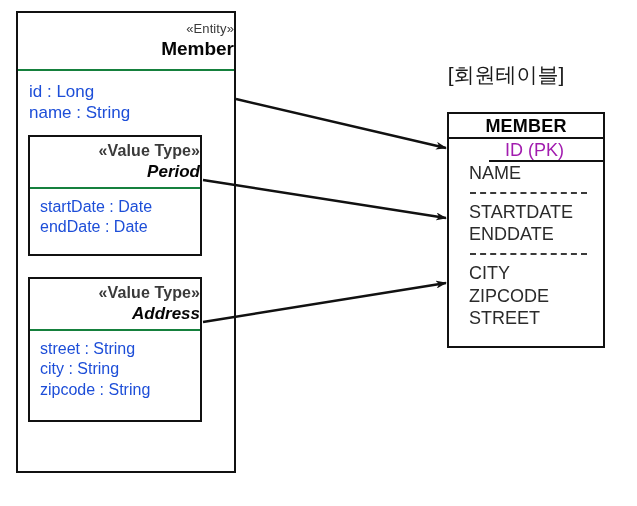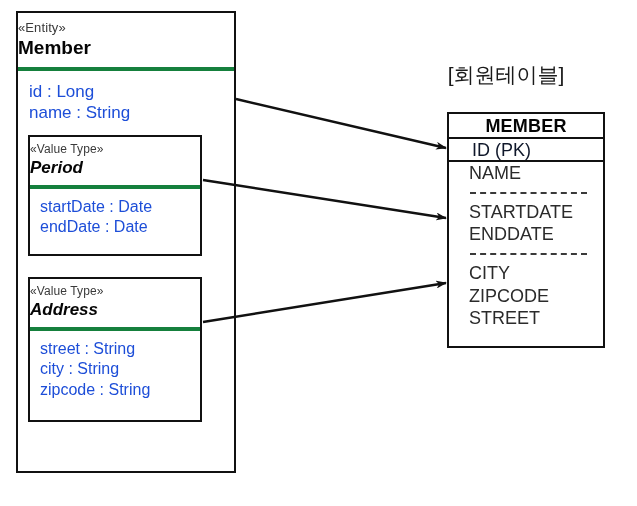--- a/index.html
+++ b/index.html
@@ -30,23 +30,23 @@
     background: #ffffff;
     border: 2px solid #111111;
     box-sizing: border-box;
   }
   .box-hdr {
     box-sizing: border-box;
     width: 100%;
     text-align: center;
     display: flex;
     flex-direction: column;
-    align-items: flex-start;
+    align-items: flex-end;
     justify-content: center;
-    border-bottom: 4px solid #15803d;
+    border-bottom: 2px solid #15803d;
   }
   .stereotype {
     font-size: 13px;
     color: #3a3a3a;
     line-height: 1.15;
     letter-spacing: .1px;
   }
   .cls-name {
     font-size: 19px;
     font-weight: bold;
@@ -79,21 +79,21 @@
     width: 174px; height: 121px;
   }
   #period-box > .box-hdr { height: 52px; }
 
   #address-box {
     left: 28px; top: 277px;
     width: 174px; height: 145px;
   }
   #address-box > .box-hdr { height: 52px; }
 
-  .inner .stereotype { font-size: 12px; }
+  .inner .stereotype { font-size: 16px; font-weight: bold; }
   .inner .cls-name   { font-size: 17px; font-style: italic; }
   .inner .attrs      { padding: 8px 0 0 10px; }
   .inner .attr       { font-size: 16px; line-height: 1.28; }
 
   
   #table-caption {
     position: absolute;
     left: 427px; top: 63px;
     width: 158px;
     text-align: center;
@@ -117,24 +117,25 @@
     font-size: 18px;
     font-weight: bold;
     color: #050505;
     line-height: 24px;
     letter-spacing: .2px;
   }
   #member-table .pk-row {
     box-sizing: border-box;
     height: 23px;
     border-bottom: 2px solid #111111;
-    padding-left: 23px;
+    padding-left: 16px;
     font-size: 18px;
-    color: #0f172a;
+    color: #a21caf;
     line-height: 22px;
+    margin-left: 40px;
   }
   #member-table .tbl-body {
     box-sizing: border-box;
     padding: 0 0 0 20px;
   }
   #member-table .col {
     font-size: 18px;
     line-height: 1.26;
     color: #2b2b2b;
     white-space: pre;

